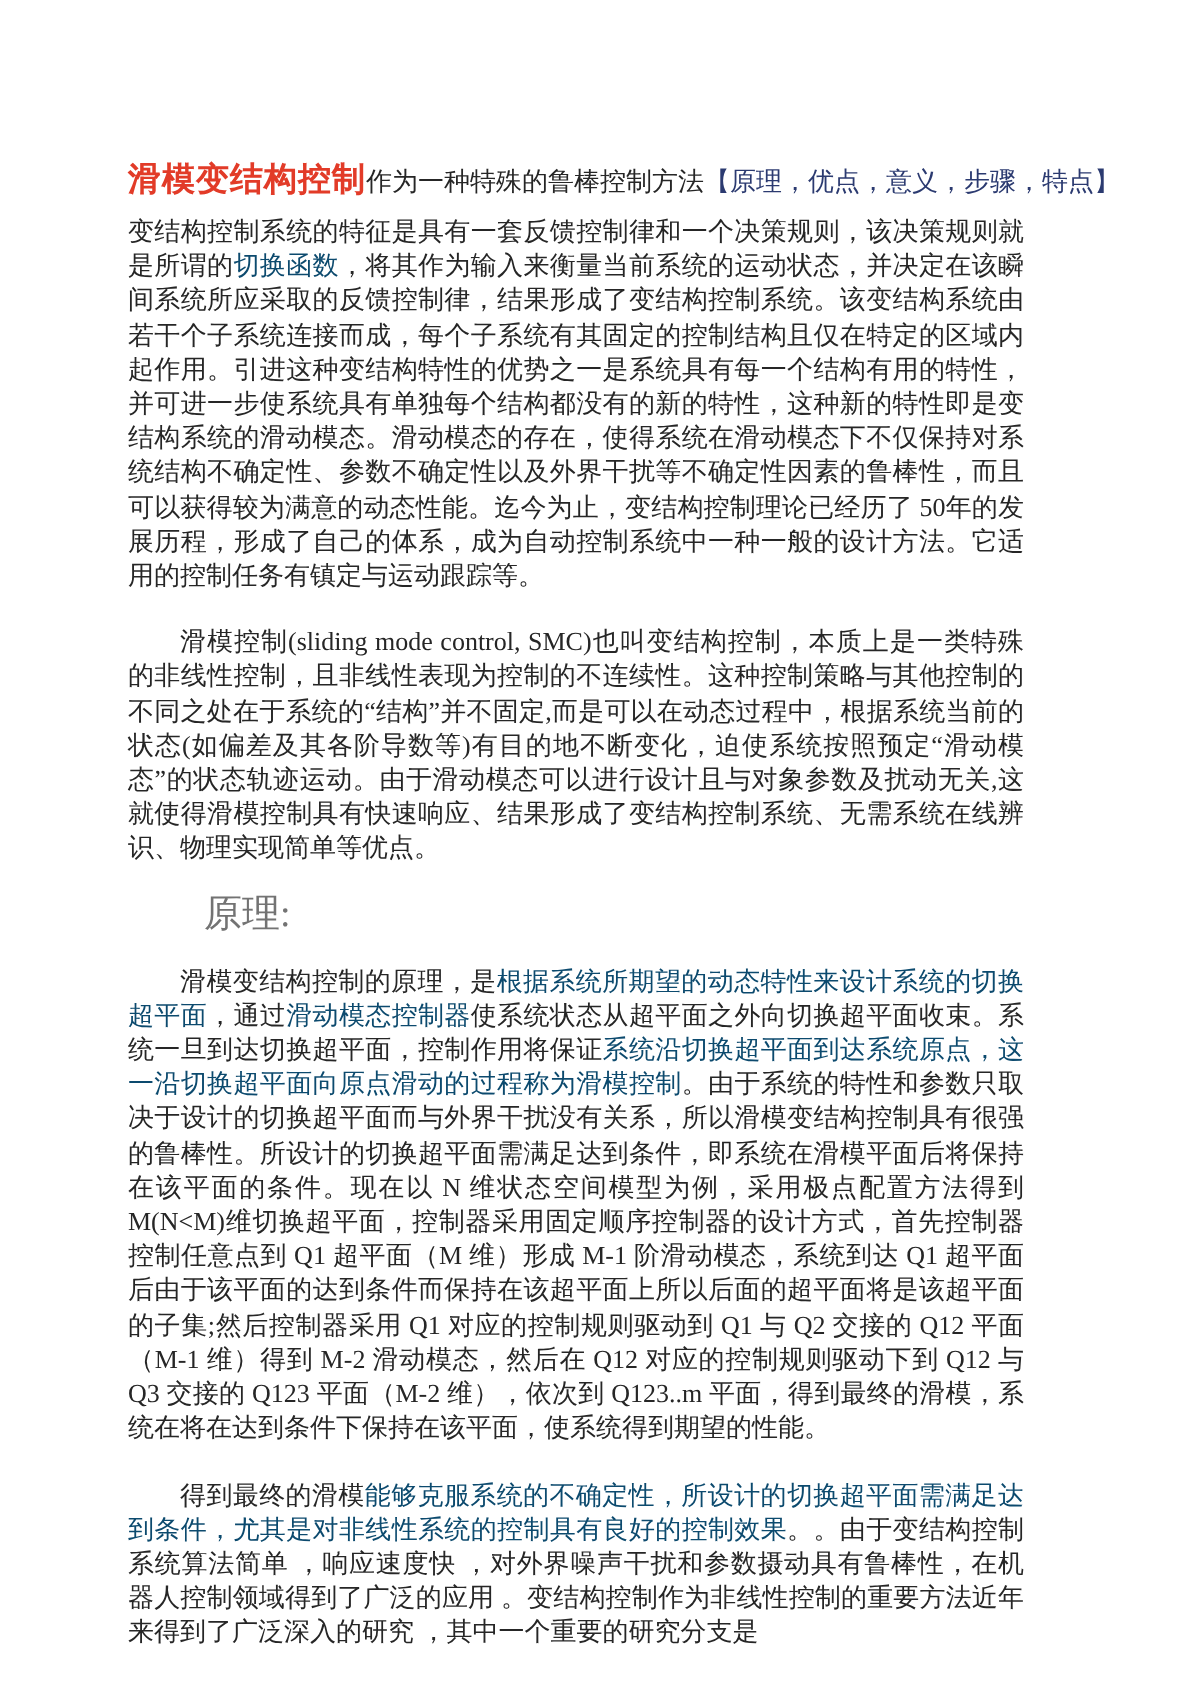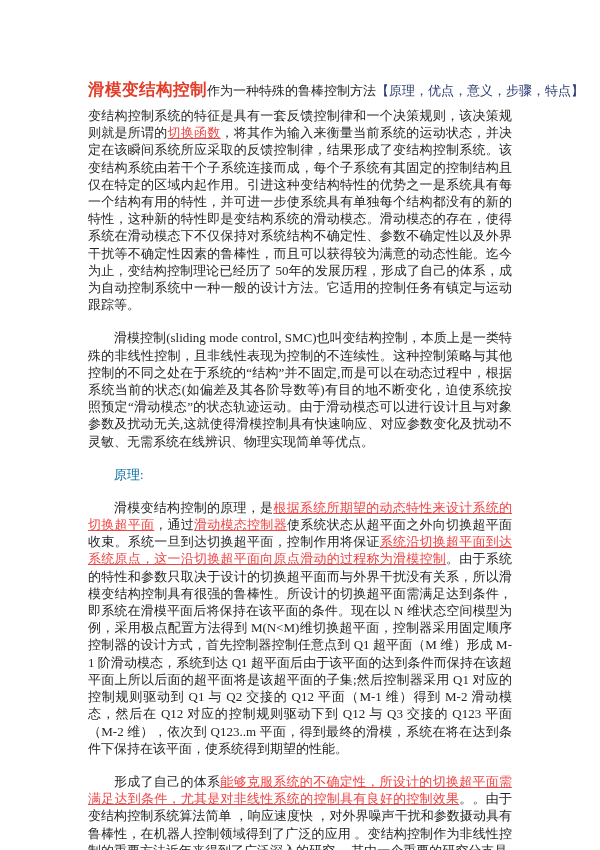--- a/index.html
+++ b/index.html
@@ -10,21 +10,21 @@
   body {
     width: 600px;
     height: 850px;
     overflow: hidden;
     font-family: "Liberation Serif", "DejaVu Serif", serif;
   }
   .page {
     box-sizing: border-box;
     width: 600px;
     height: 850px;
-    padding: 80px 88px 0 88px;
+    padding: 80px 88px 0 64px;
     background: #ffffff;
   }
   .title-line {
     font-size: 13px;
     font-weight: normal;
     color: #262626;
     line-height: 19px;
     margin: 0 0 7px 0;
     white-space: nowrap;
   }
@@ -32,48 +32,48 @@
     font-size: 13px;
     line-height: 17.2px;
     color: #262626;
     text-align: justify;
     margin: 0 0 16px 0;
   }
   .para.indent {
     text-indent: 2em;
   }
   .heading {
-    font-size: 13px;
+    font-size: 19px;
     line-height: 17px;
     margin: 0 0 16px 0;
     text-indent: 2em;
-    color: #0369a1;
+    color: #737373;
   }
   
   .seg-normal { color: #262626; }
-  .seg-link   { color: #ef4444; text-decoration: underline; }
+  .seg-link   { color: #0c4a6e; }
   .seg-tag    { color: #2b3a70; }
   .seg-title-red {
     color: #e23b28;
     font-weight: bold;
     font-size: 16.5px;
     letter-spacing: 0.5px;
   }
 </style>
 </head>
 <body>
 
 <div class="page">
 
   <h1 class="title-line"><span class="seg seg-title-red">滑模变结构控制</span><span class="seg seg-normal">作为一种特殊的鲁棒控制方法</span><span class="seg seg-tag">【原理，优点，意义，步骤，特点】</span></h1>
 
   <p class="para"><span class="seg seg-normal">变结构控制系统的特征是具有一套反馈控制律和一个决策规则，该决策规则就是所谓的</span><span class="seg seg-link">切换函数</span><span class="seg seg-normal">，将其作为输入来衡量当前系统的运动状态，并决定在该瞬间系统所应采取的反馈控制律，结果形成了变结构控制系统。该变结构系统由若干个子系统连接而成，每个子系统有其固定的控制结构且仅在特定的区域内起作用。引进这种变结构特性的优势之一是系统具有每一个结构有用的特性，并可进一步使系统具有单独每个结构都没有的新的特性，这种新的特性即是变结构系统的滑动模态。滑动模态的存在，使得系统在滑动模态下不仅保持对系统结构不确定性、参数不确定性以及外界干扰等不确定性因素的鲁棒性，而且可以获得较为满意的动态性能。迄今为止，变结构控制理论已经历了 50年的发展历程，形成了自己的体系，成为自动控制系统中一种一般的设计方法。它适用的控制任务有镇定与运动跟踪等。</span></p>
 
-  <p class="para indent"><span class="seg seg-normal">滑模控制(sliding mode control, SMC)也叫变结构控制，本质上是一类特殊的非线性控制，且非线性表现为控制的不连续性。这种控制策略与其他控制的不同之处在于系统的“结构”并不固定,而是可以在动态过程中，根据系统当前的状态(如偏差及其各阶导数等)有目的地不断变化，迫使系统按照预定“滑动模态”的状态轨迹运动。由于滑动模态可以进行设计且与对象参数及扰动无关,这就使得滑模控制具有快速响应、对应参数变化及扰动不灵敏、无需系统在线辨识、物理实现简单等优点。</span></p>
+  <p class="para indent"><span class="seg seg-normal">滑模控制(sliding mode control, SMC)也叫变结构控制，本质上是一类特殊的非线性控制，且非线性表现为控制的不连续性。这种控制策略与其他控制的不同之处在于系统的“结构”并不固定,而是可以在动态过程中，根据系统当前的状态(如偏差及其各阶导数等)有目的地不断变化，迫使系统按照预定“滑动模态”的状态轨迹运动。由于滑动模态可以进行设计且与对象参数及扰动无关,这就使得滑模控制具有快速响应、结果形成了变结构控制系统、无需系统在线辨识、物理实现简单等优点。</span></p>
 
   <p class="heading">原理:</p>
 
   <p class="para indent"><span class="seg seg-normal">滑模变结构控制的原理，是</span><span class="seg seg-link">根据系统所期望的动态特性来设计系统的切换超平面</span><span class="seg seg-normal">，通过</span><span class="seg seg-link">滑动模态控制器</span><span class="seg seg-normal">使系统状态从超平面之外向切换超平面收束。系统一旦到达切换超平面，控制作用将保证</span><span class="seg seg-link">系统沿切换超平面到达系统原点，这一沿切换超平面向原点滑动的过程称为滑模控制</span><span class="seg seg-normal">。由于系统的特性和参数只取决于设计的切换超平面而与外界干扰没有关系，所以滑模变结构控制具有很强的鲁棒性。所设计的切换超平面需满足达到条件，即系统在滑模平面后将保持在该平面的条件。现在以 N 维状态空间模型为例，采用极点配置方法得到 M(N&lt;M)维切换超平面，控制器采用固定顺序控制器的设计方式，首先控制器控制任意点到 Q1 超平面（M 维）形成 M-1 阶滑动模态，系统到达 Q1 超平面后由于该平面的达到条件而保持在该超平面上所以后面的超平面将是该超平面的子集;然后控制器采用 Q1 对应的控制规则驱动到 Q1 与 Q2 交接的 Q12 平面（M-1 维）得到 M-2 滑动模态，然后在 Q12 对应的控制规则驱动下到 Q12 与 Q3 交接的 Q123 平面（M-2 维），依次到 Q123..m 平面，得到最终的滑模，系统在将在达到条件下保持在该平面，使系统得到期望的性能。</span></p>
 
 
-  <p class="para indent"><span class="seg seg-normal">形成了自己的体系</span><span class="seg seg-link">能够克服系统的不确定性，所设计的切换超平面需满足达到条件，尤其是对非线性系统的控制具有良好的控制效果</span><span class="seg seg-normal">。。由于变结构控制系统算法简单 ，响应速度快 ，对外界噪声干扰和参数摄动具有鲁棒性，在机器人控制领域得到了广泛的应用 。变结构控制作为非线性控制的重要方法近年来得到了广泛深入的研究 ，其中一个重要的研究分支是</span></p>
+  <p class="para indent"><span class="seg seg-normal">得到最终的滑模</span><span class="seg seg-link">能够克服系统的不确定性，所设计的切换超平面需满足达到条件，尤其是对非线性系统的控制具有良好的控制效果</span><span class="seg seg-normal">。。由于变结构控制系统算法简单 ，响应速度快 ，对外界噪声干扰和参数摄动具有鲁棒性，在机器人控制领域得到了广泛的应用 。变结构控制作为非线性控制的重要方法近年来得到了广泛深入的研究 ，其中一个重要的研究分支是</span></p>
 
 </div>
 
 </body></html>

